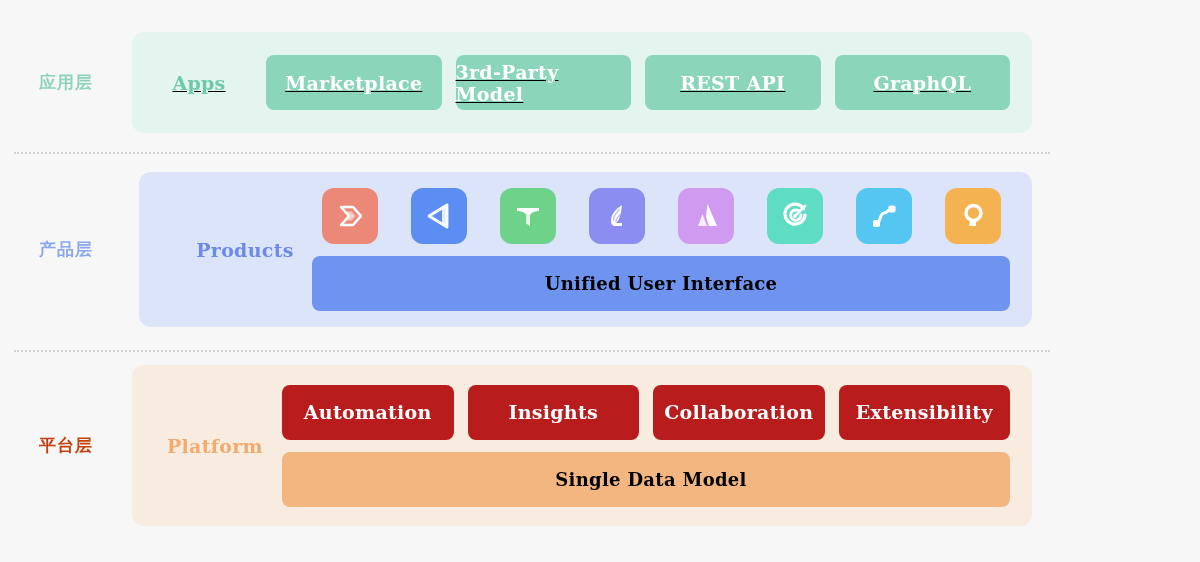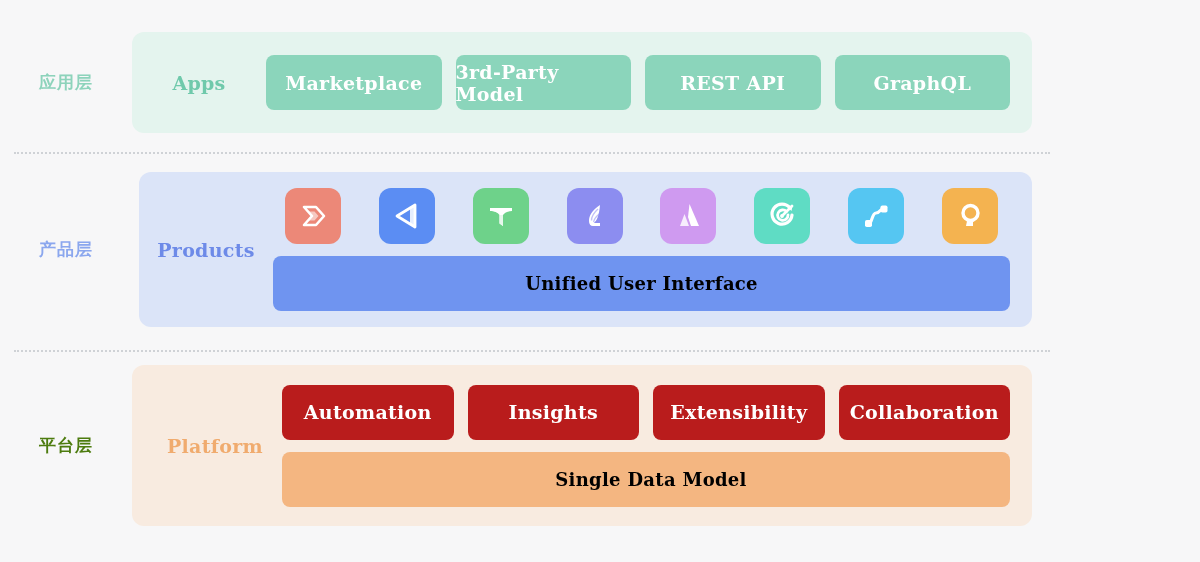--- a/index.html
+++ b/index.html
@@ -86,28 +86,28 @@
     justify-content: center;
     color: #000000;
     font-size: 18px;
     font-weight: 700;
     letter-spacing: 0.3px;
   }
 
   
   #apps-layer { top: 32px; height: 101px; }
   #apps-layer .layer-label { color: #8dd3bb; }
-  #apps-layer .layer-body { background: #e4f4ee; }
+  #apps-layer .layer-body { background: #e4f4ee; text-decoration: underline; }
   #apps-layer .layer-title { color: #6fc9ab; }
   #apps-layer .chip { background: #8bd5bb; }
 
   
   #products-layer { top: 172px; height: 155px; gap: 7px; }
   #products-layer .layer-label { color: #8ba7ee; }
-  #products-layer .layer-body { background: #dbe4f8; }
+  #products-layer .layer-body { background: #dbe4f8; padding-left: 39px; }
   #products-layer .layer-title { color: #6d8ae8; }
   #products-layer .wide-bar { background: #6f94f0; }
 
   .icon-row {
     display: flex;
     gap: 14px;
   }
   .prod-icon {
     flex: 1 1 0;
     height: 56px;
@@ -120,21 +120,21 @@
     height: 56px;
     border-radius: 12px;
     display: flex;
     align-items: center;
     justify-content: center;
   }
   .prod-tile svg { display: block; }
 
   
   #platform-layer { top: 365px; height: 161px; }
-  #platform-layer .layer-label { color: #4d7c0f; }
+  #platform-layer .layer-label { color: #c2410c; }
   #platform-layer .layer-body { background: #f8ebe0; }
   #platform-layer .layer-title { color: #f0ab6e; padding-left: 16px; }
   #platform-layer .chip { background: #b91c1c; }
   #platform-layer .wide-bar { background: #f4b681; padding-left: 10px; }
 
   
   .divider {
     position: absolute;
     left: 14px;
     right: 14px;
@@ -261,21 +261,21 @@
   <div class="divider" id="divider-2"></div>
 
   <div class="layer" id="platform-layer">
     <div class="layer-label">平台层</div>
     <div class="layer-body">
       <div class="layer-title">Platform</div>
       <div class="layer-content">
         <div class="chip-row">
           <div class="chip">Automation</div>
           <div class="chip">Insights</div>
+          <div class="chip">Collaboration</div>
           <div class="chip">Extensibility</div>
-          <div class="chip">Collaboration</div>
         </div>
         <div class="wide-bar">Single Data Model</div>
       </div>
     </div>
   </div>
 
 </div>
 
 </body></html>

